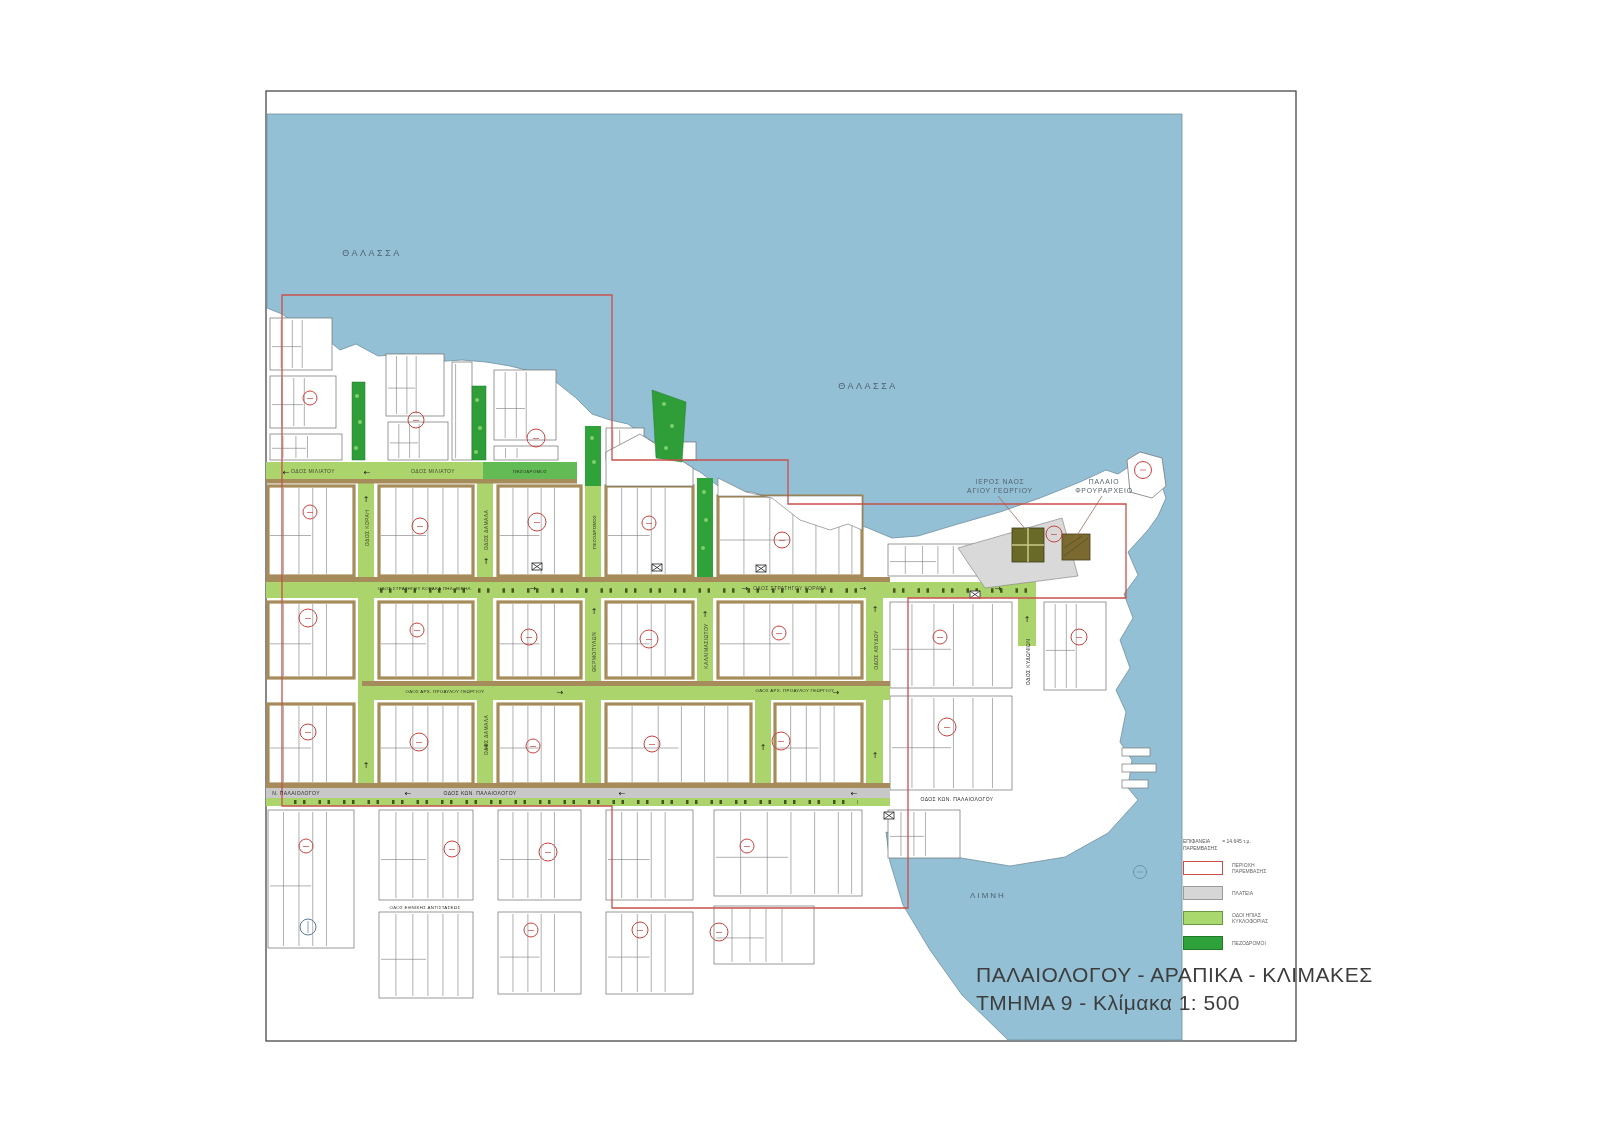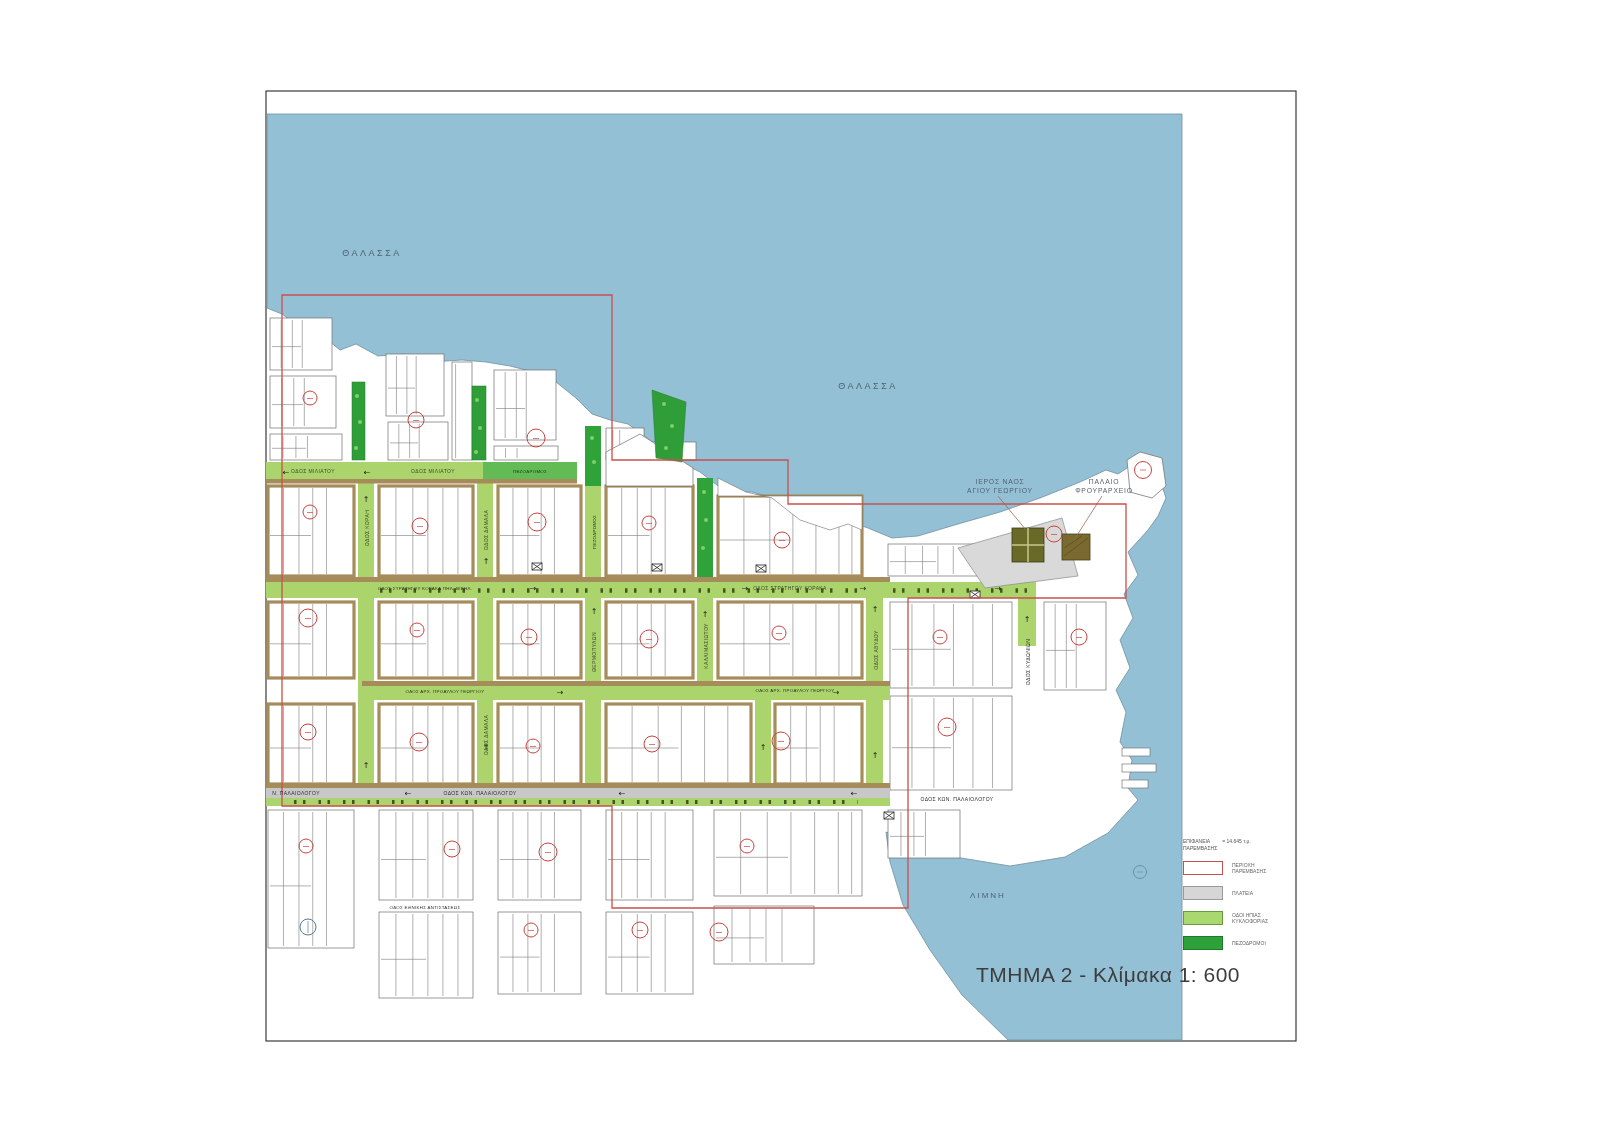--- a/index.html
+++ b/index.html
@@ -539,16 +539,17 @@
     <div class="lg-row">
       <span class="sw sw-ped"></span>
       <span class="lg-lab">
         <span>ΠΕΖΟΔΡΟΜΟΙ</span>
         <span></span>
       </span>
     </div>
   </div>
 
   <div class="title">
-    <div>ΤΜΗΜΑ 2 - Κλίμακα 1: 600</div>
+    <div>ΠΑΛΑΙΟΛΟΓΟΥ - ΑΡΑΠΙΚΑ - ΚΛΙΜΑΚΕΣ</div>
+    <div>ΤΜΗΜΑ 9 - Κλίμακα 1: 500</div>
   </div>
 
 </div>
 
 </body></html>

